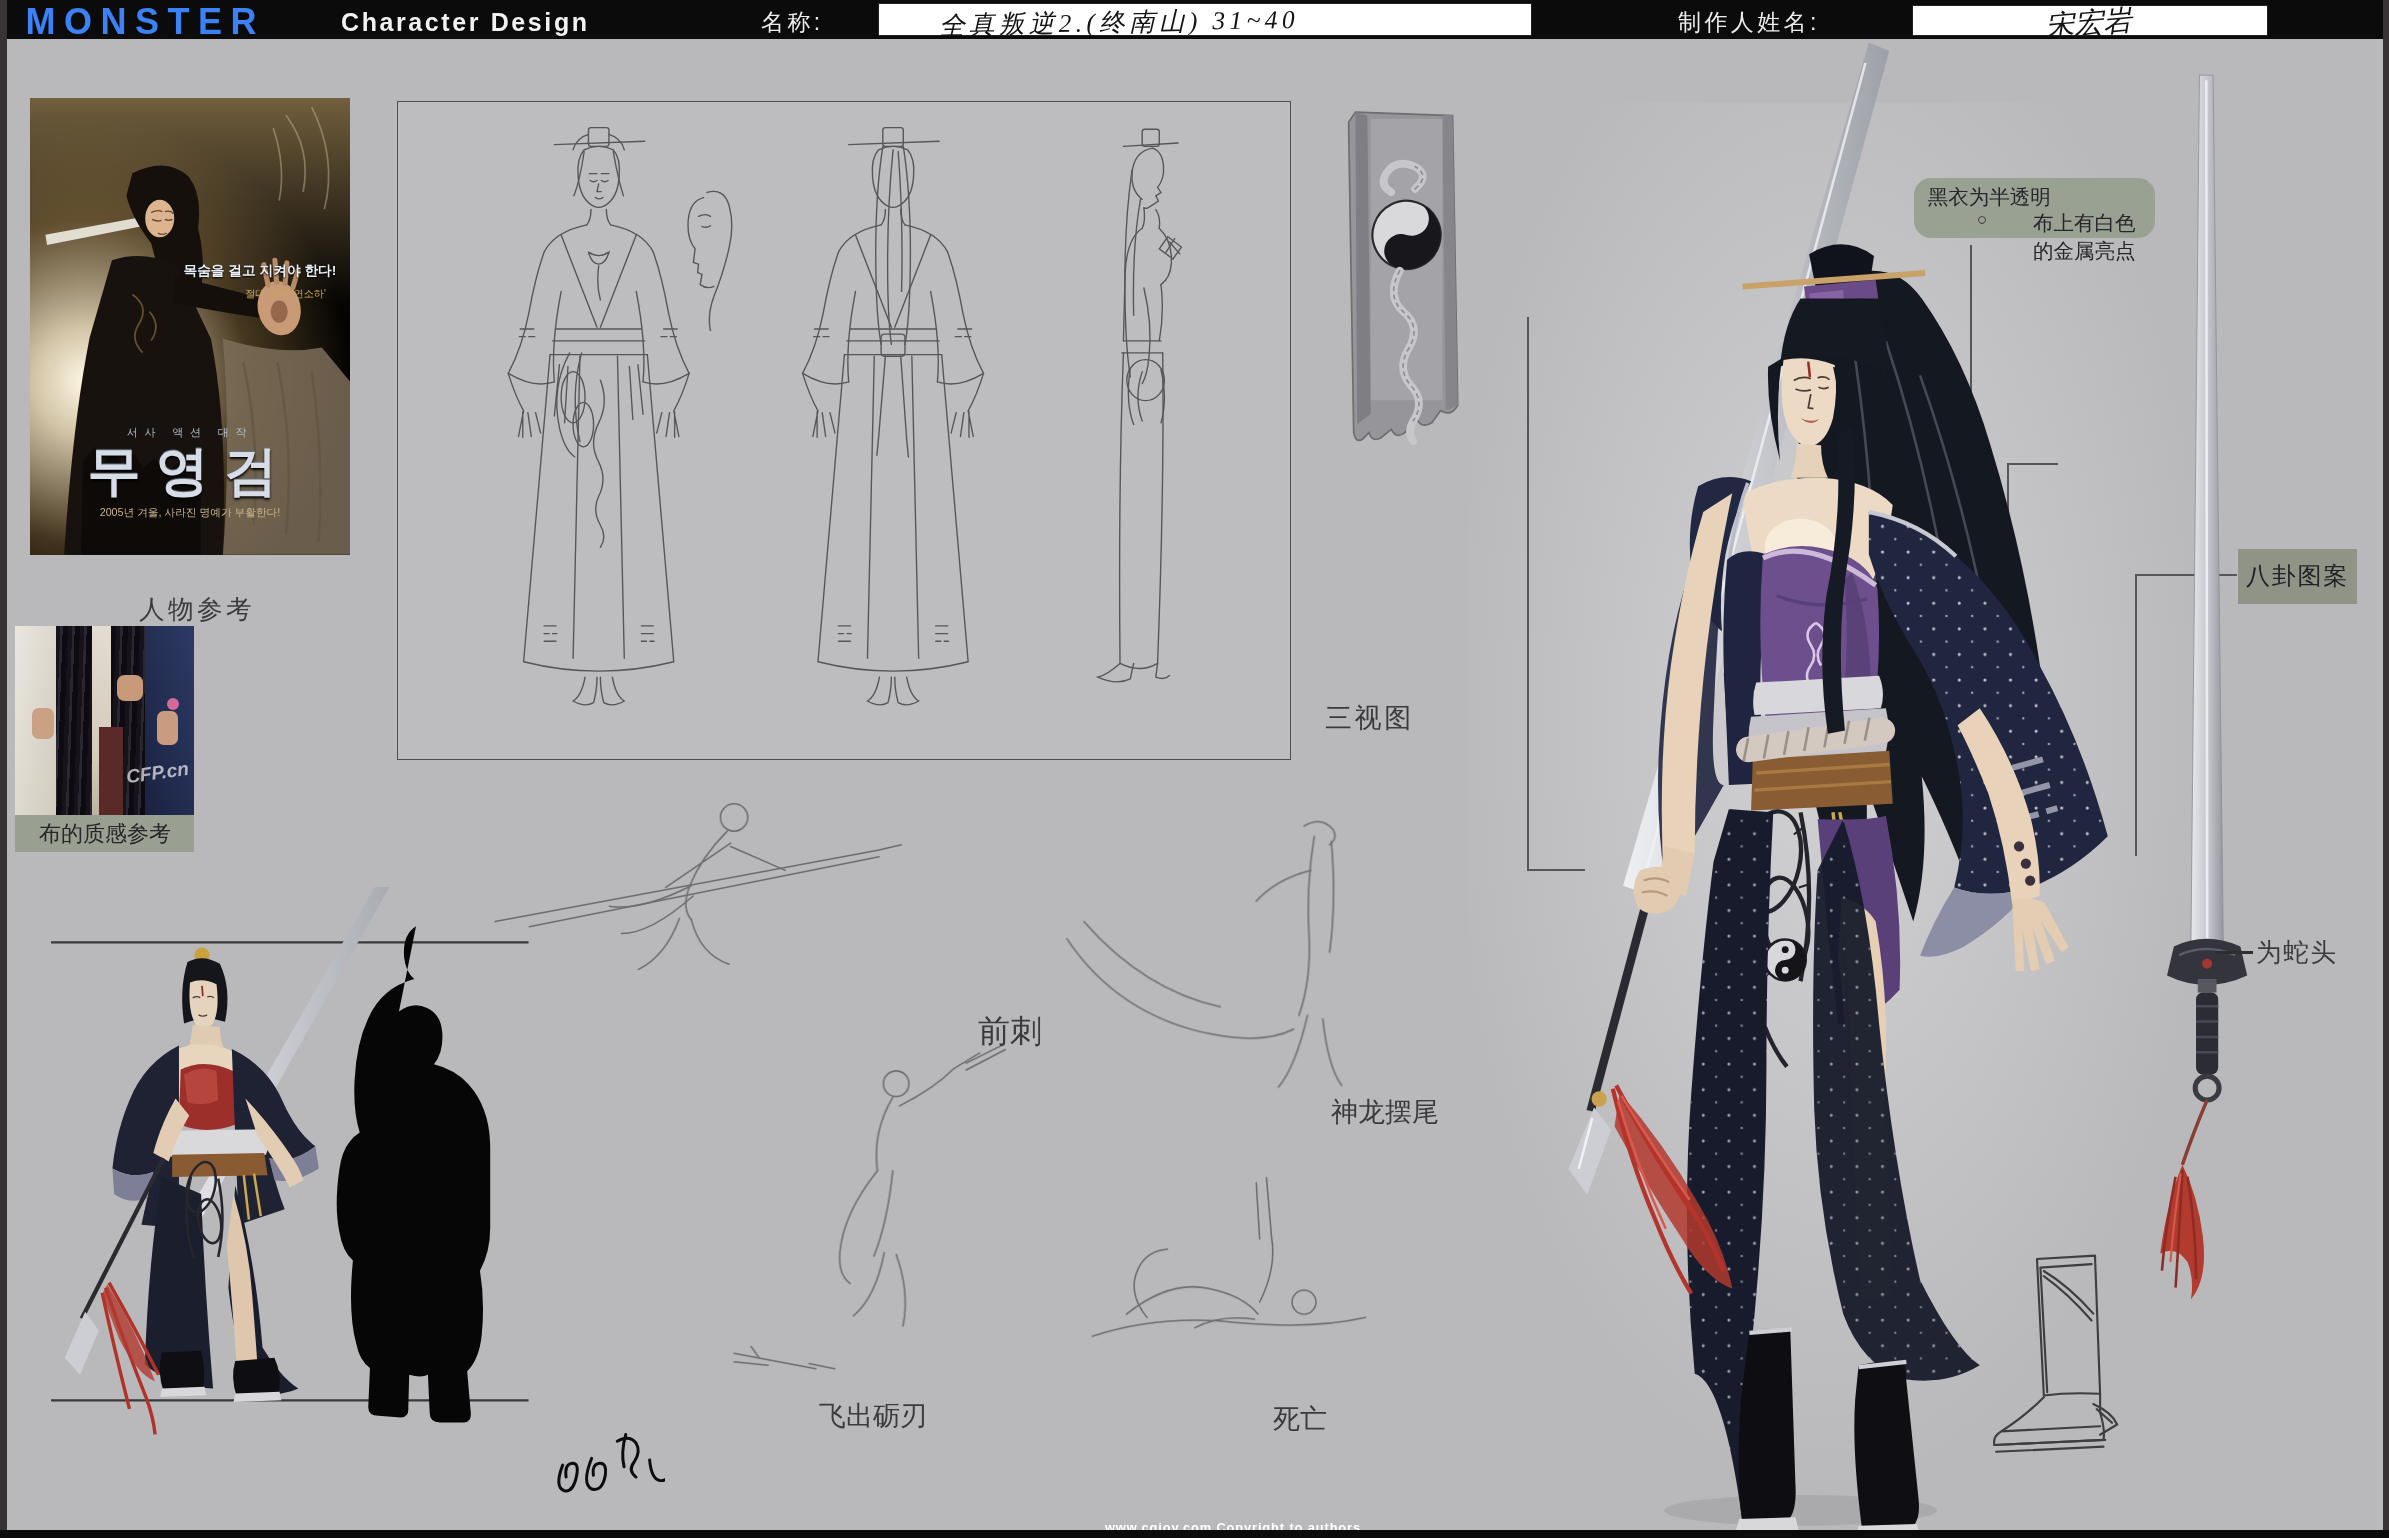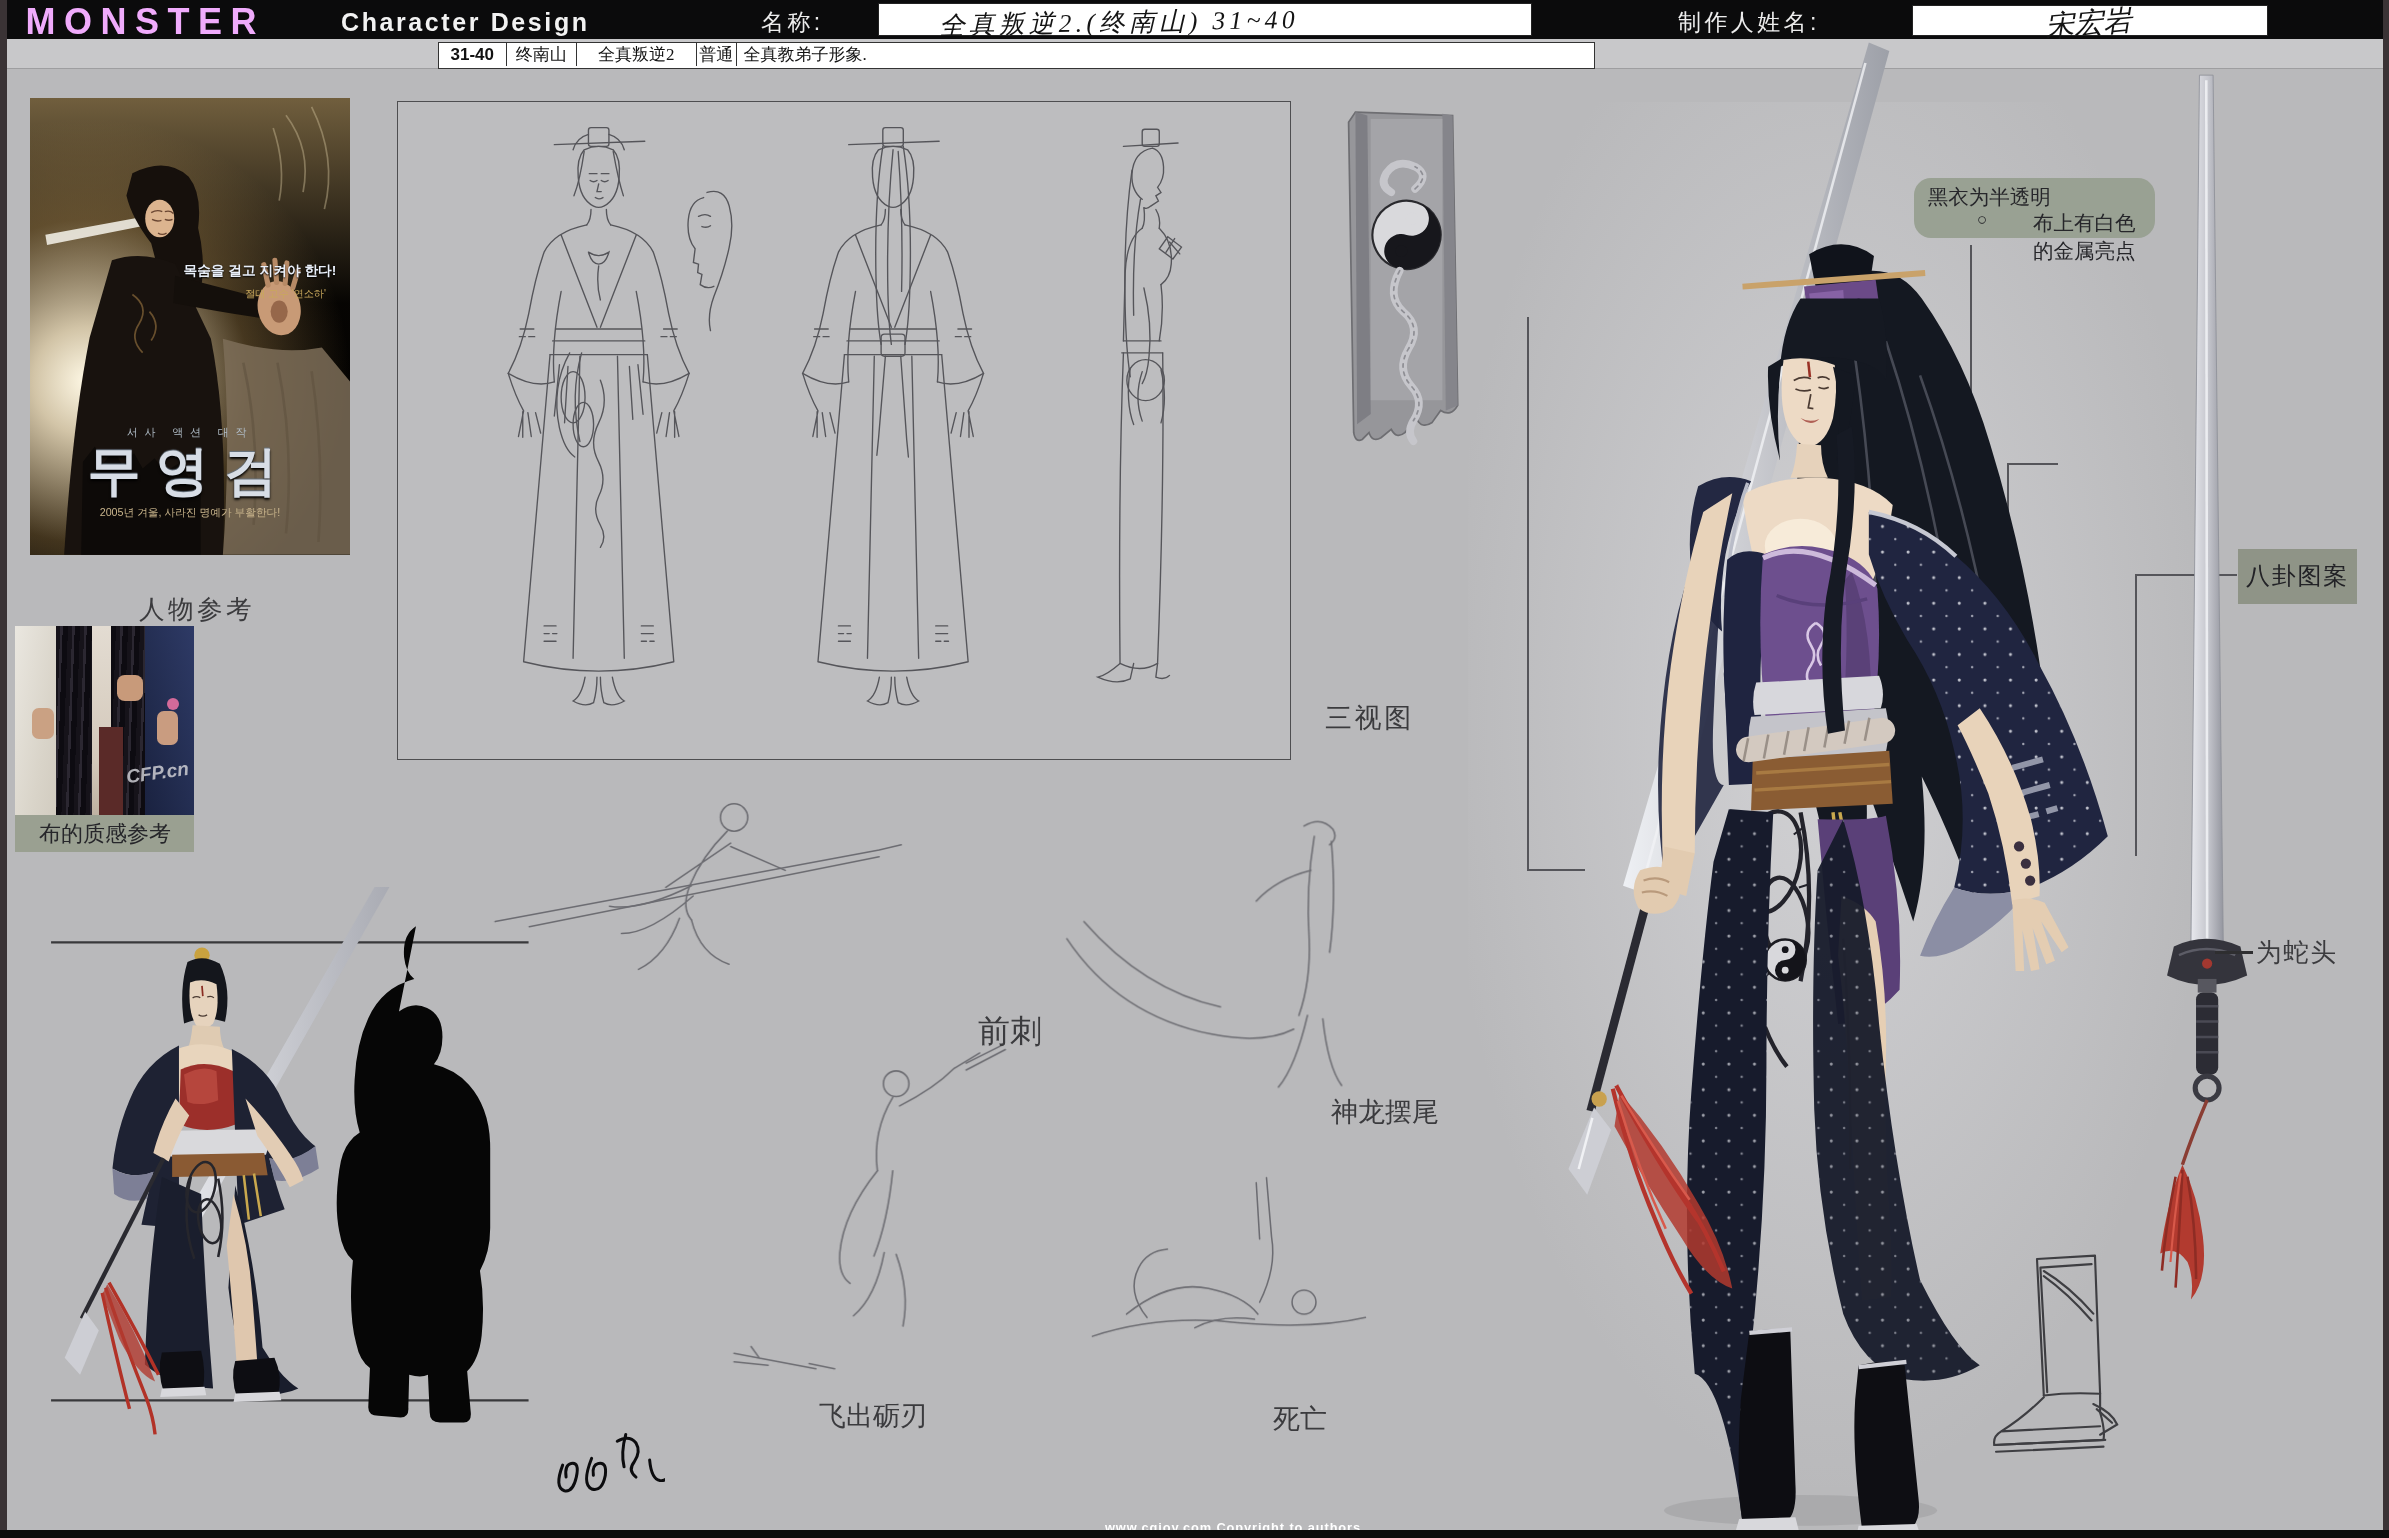--- a/index.html
+++ b/index.html
@@ -5,21 +5,21 @@
   html,body{margin:0;padding:0;background:#777;}
   .page{position:relative;width:2389px;height:1539px;background:#b9b9bb;overflow:hidden;
         font-family:"Liberation Sans","DejaVu Sans",sans-serif;}
   .abs{position:absolute;}
   .cjk{font-family:"Liberation Serif","DejaVu Serif",serif;color:#3b3b3e;}
   
   .frame-side{position:absolute;top:0;width:6.8px;height:1539px;background:#3a3335;}
   .frame-bottom{position:absolute;left:0;top:1530px;width:2389px;height:8.5px;background:#0c0c0d;}
   
   .header{position:absolute;left:0;top:0;width:2389px;height:39px;background:#0b0b0c;color:#fff;}
-  .brand{position:absolute;left:25.6px;top:0.9px;font-size:36px;font-weight:800;letter-spacing:8.5px;color:#f0abfc;}
+  .brand{position:absolute;left:25.6px;top:0.9px;font-size:36px;font-weight:800;letter-spacing:8.5px;color:#3b82f6;}
   .brand-sub{position:absolute;left:341px;top:7.7px;font-size:25px;font-weight:700;letter-spacing:2.6px;color:#f2f2f2;}
   .hdr-label{position:absolute;top:6.8px;font-size:23px;color:#ececec;font-family:Liberation Sans, sans-serif;letter-spacing:3.4px;}
   .hdr-box{position:absolute;background:#fff;border:0.9px solid #222;}
   .hand{font-family:"Liberation Serif","DejaVu Serif",serif;font-style:italic;color:#141414;}
   
   .meta-strip{position:absolute;left:6.8px;top:39px;width:2376px;height:29px;background:#c8c8ca;border-bottom:1.7px solid #9e9ea0;}
   .meta-row{position:absolute;left:431px;top:2.6px;height:25px;display:flex;background:#fff;border:0.9px solid #333;}
   .meta-cell{height:23px;line-height:23px;text-align:center;font-size:17px;color:#111;border-right:0.9px solid #333;
              font-family:"Liberation Serif","DejaVu Serif",serif;white-space:nowrap;overflow:hidden;}
   .meta-cell:last-child{border-right:none;text-align:left;padding-left:6.8px;}
@@ -51,29 +51,20 @@
     <div class="hdr-label" style="left:761px;">名称:</div>
     <div class="hdr-box" style="left:878px;top:3.4px;width:652px;height:31px;">
       <div class="hand" style="position:absolute;left:60px;top:0.9px;font-size:25.6px;letter-spacing:4.3px;transform:rotate(-1deg);">全真叛逆2.(终南山)  31~40</div>
     </div>
     <div class="hdr-label" style="left:1678px;">制作人姓名:</div>
     <div class="hdr-box" style="left:1912px;top:5.1px;width:354px;height:29px;">
       <div class="hand" style="position:absolute;left:132px;top:-2.6px;font-size:29px;transform:rotate(-5deg);">宋宏岩</div>
     </div>
   </div>
 
-  <div class="meta-strip">
-    <div class="meta-row">
-      <div class="meta-cell" style="width:67px;font-weight:bold;font-family:'Liberation Sans',sans-serif;">31-40</div>
-      <div class="meta-cell" style="width:69px;">终南山</div>
-      <div class="meta-cell" style="width:119px;">全真叛逆2</div>
-      <div class="meta-cell" style="width:39px;">普通</div>
-      <div class="meta-cell" style="width:850px;">全真教弟子形象.</div>
-    </div>
-  </div>
 
   <div class="abs" style="left:1468px;top:102px;width:751px;height:1400px;
        background:radial-gradient(ellipse at 48% 44%, rgba(212,212,215,.9), rgba(190,190,193,0) 70%);"></div>
 
   <div class="poster">
     <div class="glow"></div>
     <svg width="320" height="457" viewBox="0 0 375 535" style="position:absolute;left:0;top:0;">
       <path d="M300 20 Q330 60 320 110 M330 10 Q360 70 345 130 M285 35 Q300 80 292 120" stroke="#cdbd97" stroke-width="2" fill="none" opacity=".45"></path>
       <polygon points="18,160 160,134 162,144 20,172" fill="#ece8de" opacity=".92"></polygon>
       <rect x="158" y="131" width="30" height="16" rx="4" transform="rotate(-8 158 131)" fill="#2a2218"></rect>

